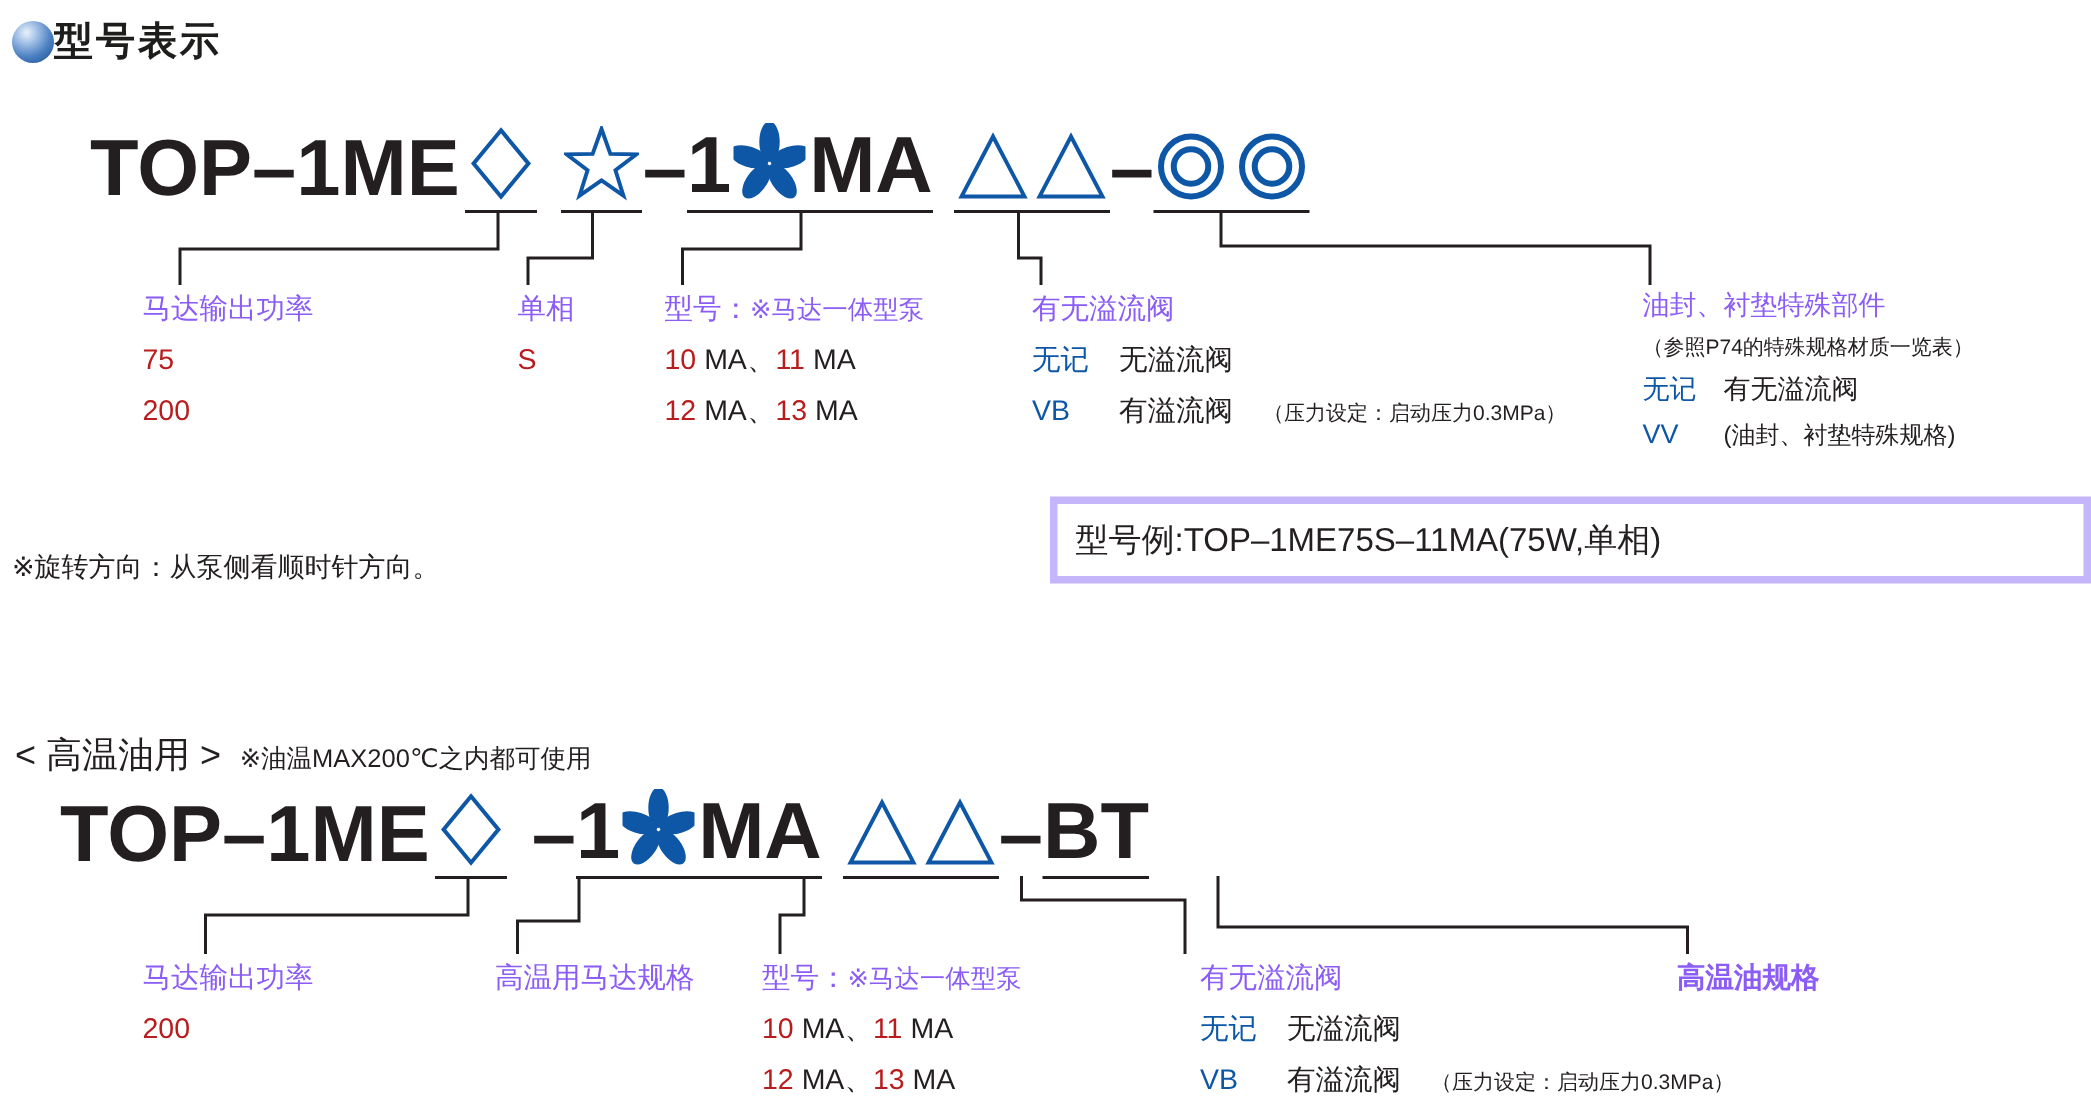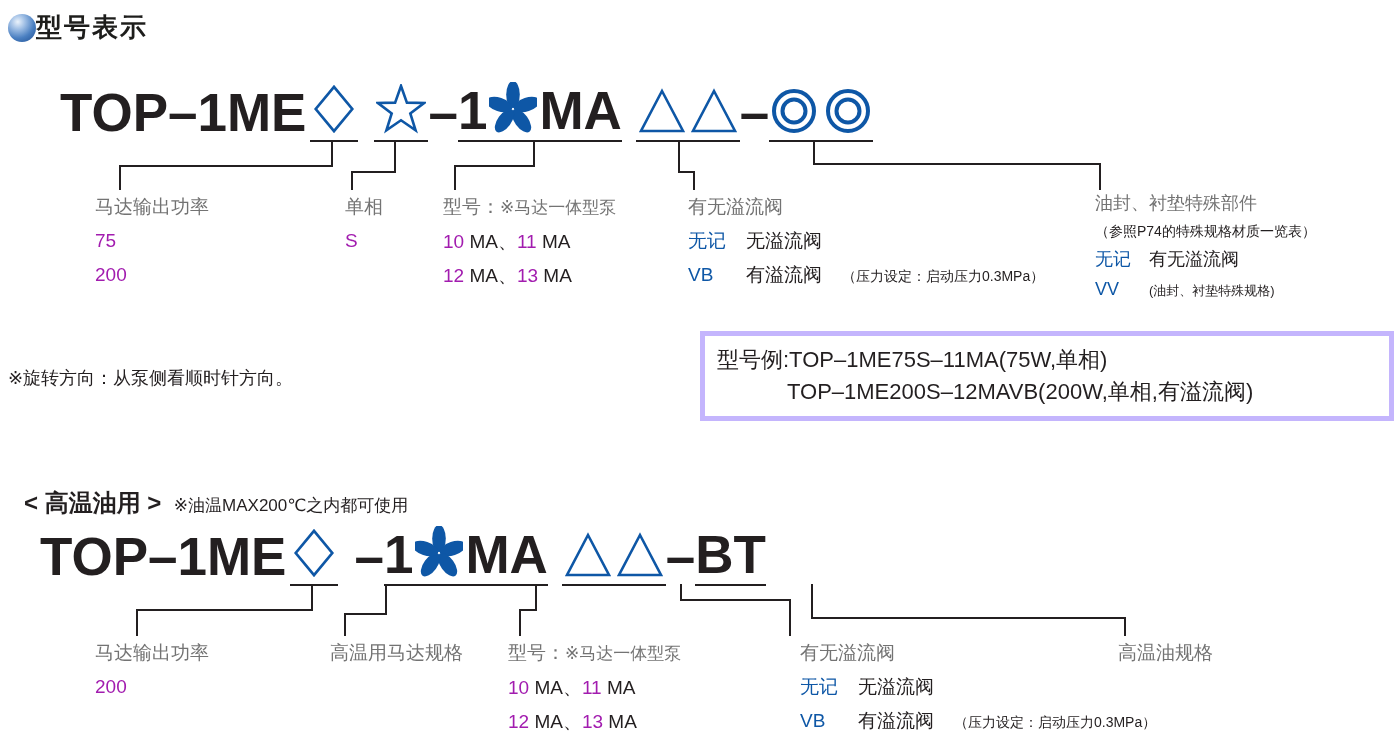--- a/index.html
+++ b/index.html
@@ -16,43 +16,43 @@
   }
   .title-text{margin-left:0;font-size:26px;font-weight:600;color:#1d1d1b;letter-spacing:2px;}
 
   
   .code{position:absolute;display:flex;align-items:flex-end;height:58px;}
   .code .t{font-size:53px;font-weight:bold;line-height:58px;letter-spacing:0px;white-space:pre;}
   .code .u{display:flex;align-items:flex-end;height:58px;border-bottom:2.5px solid #231f20;}
   .sym{display:block;margin:0 2px 6px 2px;}
   .sp16{width:16px;flex:none;}
   .sp14{width:14px;flex:none;}
-  .blue{color:#a21caf;}
+  .blue{color:#b91c1c;}
 
   
   .wires{position:absolute;left:0;top:0;pointer-events:none;}
   .wires polyline{fill:none;stroke:#231f20;stroke-width:2;}
 
   
   .col{position:absolute;font-size:19px;line-height:34px;white-space:nowrap;}
-  .col .hdr{color:#737373;}
+  .col .hdr{color:#8b5cf6;}
   .col .note-sm{font-size:14px;padding-left:20px;}
   .key{display:inline-block;min-width:58px;color:#0e57a6;}
   .sub{font-size:14px;line-height:26px;}
 
   
   .rotation-note{position:absolute;left:8px;top:366px;font-size:18px;}
   .example-box{
     position:absolute;left:700px;top:331px;width:660px;
     border:5px solid #c4b5fd;padding:8px 12px;font-size:22px;line-height:32px;white-space:nowrap;
   }
   .example-box .l2{padding-left:70px;}
 
   .s2-heading{position:absolute;left:10px;top:487px;white-space:nowrap;}
-  .s2-heading .h{font-size:24px;font-weight:700;margin-left:14px;}
+  .s2-heading .h{font-size:24px;font-weight:400;}
   .s2-heading .n{font-size:17px;margin-left:8px;}
 </style>
 </head>
 <body>
 
 <div class="canvas">
 
   <svg class="wires" width="1394" height="733" aria-hidden="true">
 
     <polyline points="332,140 332,166 120,166 120,190"></polyline>
@@ -155,29 +155,28 @@
     </div>
   </div>
 
   <div class="col" style="left:1095px;top:188px;font-size:18px;line-height:30px;">
     <div class="hdr">油封、衬垫特殊部件</div>
     <div class="sub">（参照P74的特殊规格材质一览表）</div>
     <div>
       <span class="key" style="min-width:54px;">无记</span><span>有无溢流阀</span>
     </div>
     <div>
-      <span class="key" style="min-width:54px;">VV</span><span style="font-size:13px;">(油封、衬垫特殊规格)</span>
+      <span class="key" style="min-width:54px;">VV</span><span style="font-size:16px;">(油封、衬垫特殊规格)</span>
     </div>
   </div>
 
   <div class="rotation-note">※旋转方向：从泵侧看顺时针方向。</div>
 
   <div class="example-box">
     <div class="l1">型号例:TOP–1ME75S–11MA(75W,单相)</div>
-    <div class="l2">TOP–1ME200S–12MAVB(200W,单相,有溢流阀)</div>
   </div>
 
   <div class="s2-heading">
     <span class="h">&lt; 高温油用 &gt;</span>
     <span class="n">※油温MAX200℃之内都可使用</span>
   </div>
 
   <div class="code" style="left:40px;top:528px;">
     <span class="t">TOP–1ME</span>
     <span class="u" style="margin-left:4px;">
@@ -239,17 +238,17 @@
   <div class="col" style="left:800px;top:636px;">
     <div class="hdr">有无溢流阀</div>
     <div>
       <span class="key">无记</span><span>无溢流阀</span>
     </div>
     <div>
       <span class="key">VB</span><span>有溢流阀</span><span class="note-sm">（压力设定：启动压力0.3MPa）</span>
     </div>
   </div>
 
-  <div class="col" style="left:1118px;top:636px;">
+  <div class="col" style="left:1118px;top:636px;font-weight:bold;">
     <div class="hdr">高温油规格</div>
   </div>
 
 </div>
 
 </body></html>

